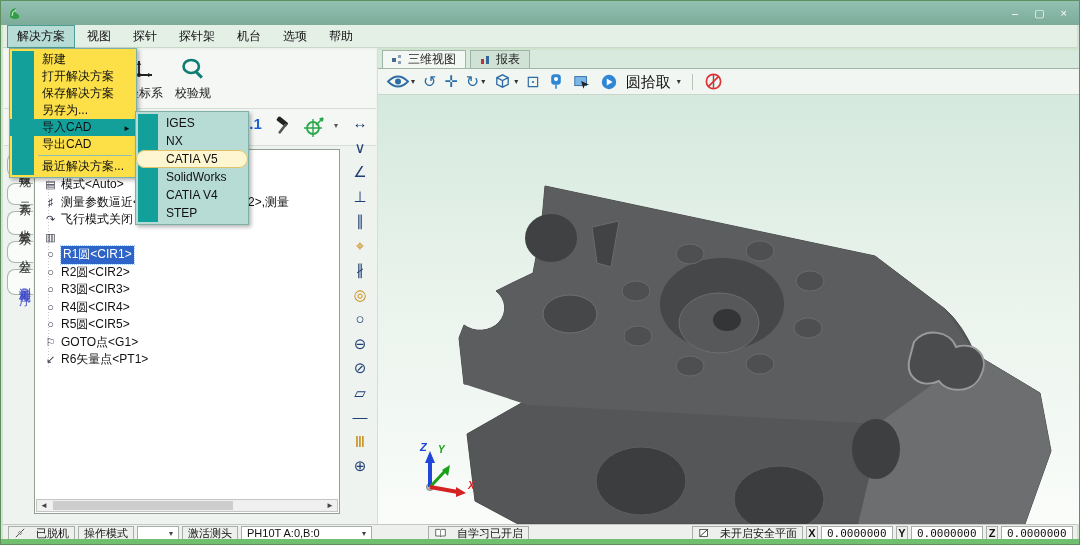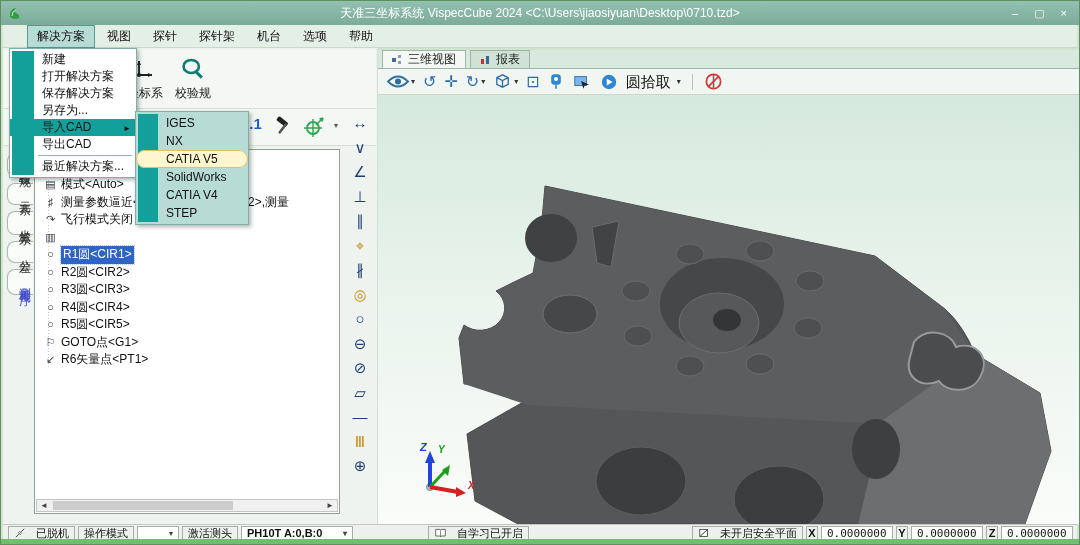--- a/index.html
+++ b/index.html
@@ -7,21 +7,21 @@
        font-family:"Liberation Sans",sans-serif;background:#cfe3cf;border:1px solid #5f8f5f;box-sizing:border-box;}
   
   .titlebar{position:absolute;left:0;top:0;right:0;height:24px;
     background:linear-gradient(180deg,#93c1b1,#7cab9a);display:flex;align-items:center;color:#fff;font-size:12px;}
   .logo{margin-left:6px;width:16px;height:16px;z-index:2;}
   .title{position:absolute;left:0;right:0;text-align:center;white-space:nowrap;}
   .winbtns{margin-left:auto;display:flex;gap:16px;margin-right:12px;z-index:2;}
   .winbtn{font-size:11px;line-height:16px;}
   
   .menubar{position:absolute;left:2px;top:24px;right:2px;height:23px;background:#e4efe6;
-    display:flex;align-items:center;padding-left:24px;font-size:12px;color:#111;border-bottom:1px solid #c9d8c9;box-sizing:border-box;}
+    display:flex;align-items:center;padding-left:4px;font-size:12px;color:#111;border-bottom:1px solid #c9d8c9;box-sizing:border-box;}
   .mitem{padding:3px 10px;margin-right:2px;}
   .mitem.active{background:#b7dbd5;border:1px solid #4f9e95;padding:2px 9px;}
   
   .leftbg{position:absolute;left:2px;top:47px;width:374px;height:476px;background:#eff3ef;}
   .toolbar1{position:absolute;left:3px;top:49px;width:372px;height:59px;background:#f4f7f4;border-bottom:1px solid #d7ded7;box-sizing:border-box;}
   .tbtn{position:absolute;top:7px;width:48px;text-align:center;font-size:12px;color:#222;}
   .tbtn .ti{display:block;height:28px;}
   .toolbar2{position:absolute;left:3px;top:108px;width:372px;height:37px;background:#f4f7f4;border-bottom:1px solid #d7ded7;box-sizing:border-box;}
   .t2{position:absolute;top:6px;height:24px;}
   .decimal{font-size:15px;font-weight:bold;color:#1f5fd0;}
@@ -66,21 +66,21 @@
     display:flex;align-items:center;font-size:11px;color:#111;padding-left:5px;gap:3px;box-sizing:border-box;}
   .seg{display:flex;align-items:center;gap:10px;border:1px solid #a8aea8;height:14px;padding:0 5px;box-sizing:border-box;white-space:nowrap;}
   .dd{background:#fff;}
   .ddc{font-size:8px;color:#444;margin-left:7px;}
   .selflearn{position:absolute;left:425px;}
   .sright{position:absolute;right:4px;display:flex;gap:3px;align-items:center;}
   .axl{font-weight:bold;width:10px;justify-content:center;}
   .val{font-family:"DejaVu Sans Mono",monospace;background:#fff;width:72px;}
   .bottomstrip{position:absolute;left:0;bottom:0;width:100%;height:5px;background:#6fbf6f;}
   
-  .menu{position:absolute;left:8px;top:47px;width:126px;background:#ffffff;border:1px solid #7fb0a8;
+  .menu{position:absolute;left:8px;top:47px;width:126px;background:#fde047;border:1px solid #7fb0a8;
     box-shadow:2px 2px 4px rgba(0,0,0,.3);padding:2px 0;z-index:50;font-size:12px;color:#111;}
   .menu .gut{position:absolute;left:2px;top:2px;bottom:2px;width:22px;background:#14a09a;}
   .mi{position:relative;height:17px;line-height:17px;padding-left:32px;}
   .mi.hl{background:#14a09a;}
   .mi .arr{position:absolute;right:5px;top:1px;font-size:8px;}
   .msep{height:1px;background:#8fbcb4;margin:2px 4px 2px 28px;}
   .submenu{position:absolute;left:134px;top:110px;width:112px;background:#b7dbd5;border:1px solid #7fb0a8;
     box-shadow:2px 2px 4px rgba(0,0,0,.3);padding:2px 0;z-index:60;font-size:12px;color:#111;}
   .submenu .gut{position:absolute;left:2px;top:2px;bottom:2px;width:20px;background:#14a09a;}
   .smi{position:relative;height:18px;line-height:18px;padding-left:30px;}
@@ -90,21 +90,20 @@
 </head>
 <body>
 
 <div id="app">
 
   <div class="titlebar">
     <svg class="logo" viewBox="0 0 16 16">
       <path d="M3,12 Q2,4 9,3 Q7,7 9,8 Q13,9.5 12,13 Q7,15.5 3,12 Z" fill="#2f9e44"></path>
       <path d="M5,11 Q5,6 9,5" stroke="#d8f3d8" stroke-width="1" fill="none"></path>
     </svg>
-    <div class="title">天准三坐标系统 VispecCube 2024  &lt;C:\Users\jiaosiyuan\Desktop\0710.tzd&gt;</div>
     <div class="winbtns">
       <span class="winbtn">–</span>
       <span class="winbtn">▢</span>
       <span class="winbtn">×</span>
     </div>
   </div>
 
   <div class="menubar">
     <span class="mitem active">解决方案</span>
     <span class="mitem">视图</span>
@@ -374,21 +373,21 @@
     </span>
     <span class="seg">
         <span>操作模式</span>
       </span>
     <span class="seg dd" style="width:42px;">
         <span class="ddc" style="margin-left:auto;">▾</span>
       </span>
     <span class="seg">
         <span>激活测头</span>
       </span>
-    <span class="seg dd" style="width:112px;font-weight:bold;">
+    <span class="seg dd" style="width:131px;">
       <span>PH10T A:0,B:0</span>
         <span class="ddc" style="margin-left:auto;">▾</span>
     </span>
     <span class="seg selflearn">
       <svg class="ic" width="13" height="12" viewBox="0 0 20 20">
         <path d="M2,4 H8.5 a2,2 0 0 1 1.5,1.5 A2,2 0 0 1 11.5,4 H18 V15 H11.5 a2,2 0 0 0 -1.5,1.5 A2,2 0 0 0 8.5,15 H2 Z" fill="#fff" stroke="#444" stroke-width="1.3"></path>
         <line x1="10" y1="6" x2="10" y2="16" stroke="#444" stroke-width="1"></line>
       </svg>
       <span>自学习已开启</span>
     </span>

